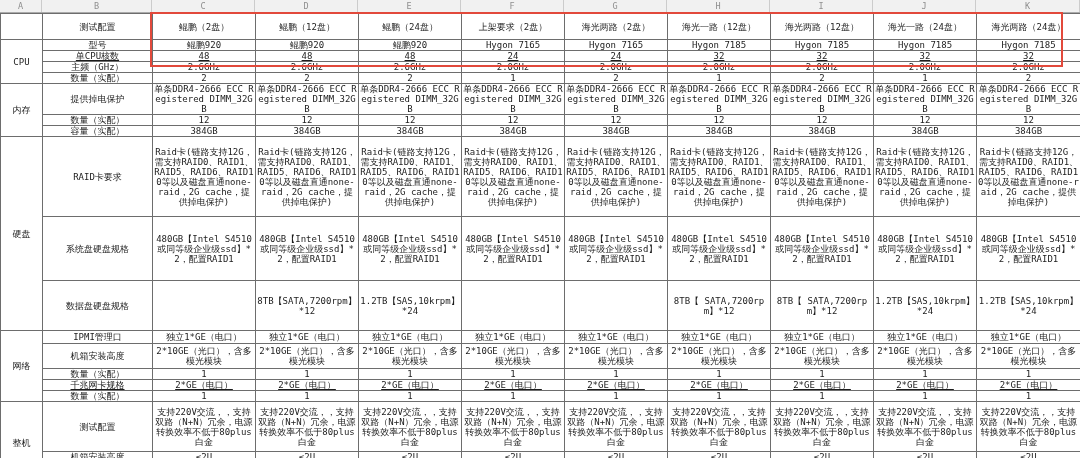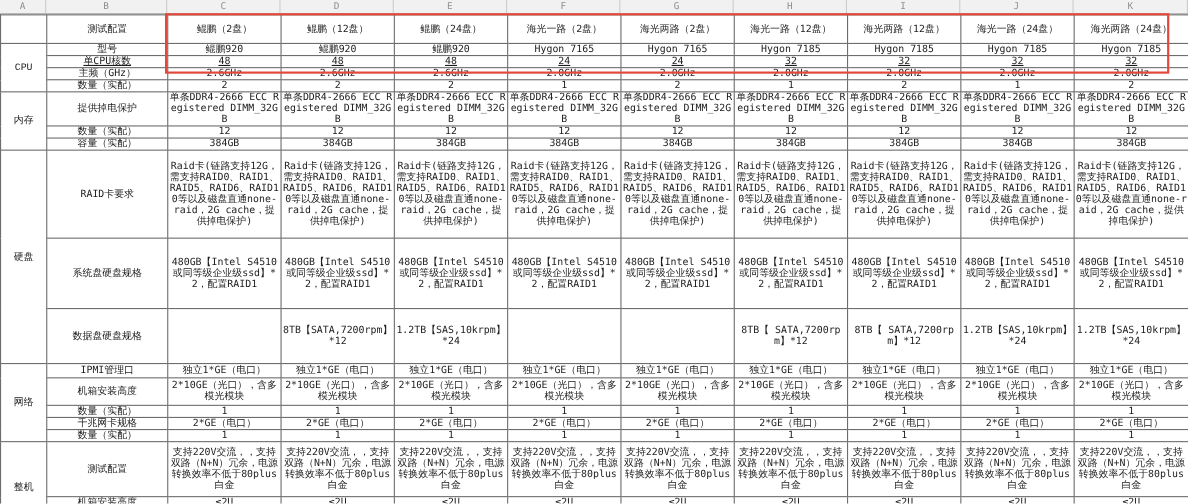--- a/index.html
+++ b/index.html
@@ -14,21 +14,21 @@
     font-size:8.5px;line-height:12px;text-align:center;color:#8f8f8f;
     overflow:hidden;
   }
   table.grid{border-collapse:collapse;table-layout:fixed;width:1080px;}
   table.grid td{
     border:1px solid #6d6d6d;padding:0 1px;box-sizing:border-box;
     text-align:center;vertical-align:middle;
     font-size:9px;line-height:10px;word-break:break-all;overflow:hidden;
   }
   td.hdr{font-size:9.5px;}
-  td.seclbl{font-size:9.5px;font-family:Liberation Mono, monospace;}
+  td.seclbl{font-size:9.5px;}
   td.rowlbl{font-size:9px;}
   .hl{
     position:absolute;left:150px;top:12px;width:913px;height:55px;
     border:2px solid #e2493b;box-sizing:border-box;pointer-events:none;
   }
 </style>
 </head>
 <body>
 
 <div class="sheet">
@@ -59,21 +59,21 @@
         <col style="width: 103px;">
         <col style="width: 104px;">
       </colgroup>
       <tbody>
         <tr style="height: 26px; margin-left: 12px;">
           <td class="hdr"></td>
           <td class="hdr rowlbl">测试配置</td>
           <td class="hdr">鲲鹏（2盘）</td>
           <td class="hdr">鲲鹏（12盘）</td>
           <td class="hdr">鲲鹏（24盘）</td>
-          <td class="hdr">海光一路（2盘）</td>
+          <td class="hdr">上架要求（2盘）</td>
           <td class="hdr">海光两路（2盘）</td>
           <td class="hdr">海光一路（12盘）</td>
           <td class="hdr">海光两路（12盘）</td>
           <td class="hdr">海光一路（24盘）</td>
           <td class="hdr">海光两路（24盘）</td>
         </tr>
         <tr style="height: 10px;">
           <td class="seclbl" rowspan="4">CPU</td>
           <td class="rowlbl">型号</td>
           <td>鲲鹏920</td>
@@ -226,21 +226,21 @@
           <td>1</td>
           <td>1</td>
           <td>1</td>
           <td>1</td>
           <td>1</td>
           <td>1</td>
           <td>1</td>
           <td>1</td>
           <td>1</td>
         </tr>
-        <tr style="height: 11px;">
+        <tr style="height: 11px; text-decoration: underline;">
           <td class="rowlbl">千兆网卡规格</td>
           <td>2*GE（电口）</td>
           <td>2*GE（电口）</td>
           <td>2*GE（电口）</td>
           <td>2*GE（电口）</td>
           <td>2*GE（电口）</td>
           <td>2*GE（电口）</td>
           <td>2*GE（电口）</td>
           <td>2*GE（电口）</td>
           <td>2*GE（电口）</td>

